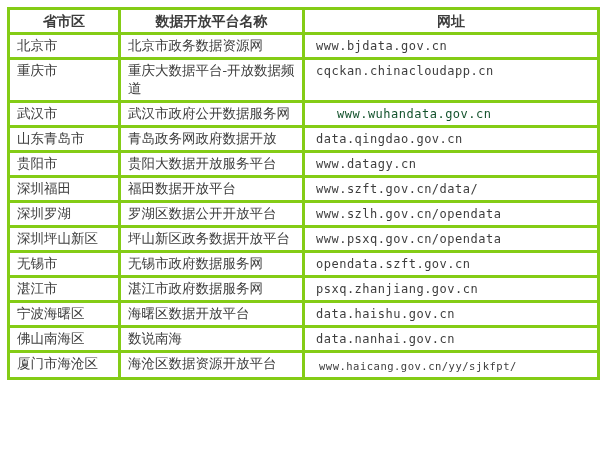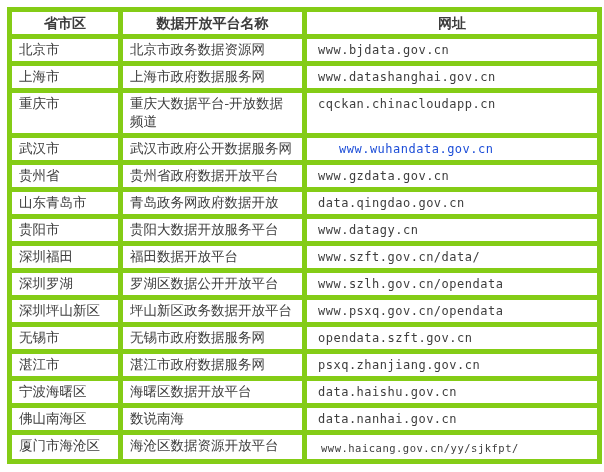--- a/index.html
+++ b/index.html
@@ -16,21 +16,21 @@
   .wrap {
     padding: 7px 7px;
   }
   table.data-table {
     border-collapse: collapse;
     table-layout: fixed;
     width: 590px;
     border: 2px solid #000000;
   }
   th, td {
-    border: 5px solid #84cc16;
+    border: 3px solid #84cc16;
     vertical-align: top;
     color: #3d3d3d;
     overflow: hidden;
   }
   th {
     font-size: 14px;
     font-weight: bold;
     text-align: center;
     padding: 3px 2px 2px 2px;
     height: 17px;
@@ -42,21 +42,21 @@
     line-height: 18px;
     height: 18px;
     margin-left: 8px;
   }
   td.url {
     font-family: "DejaVu Sans Mono", "Liberation Mono", monospace;
     font-size: 12px;
     padding-left: 11px;
     letter-spacing: 0.5px;
   }
-  td.url.link { color: #1d4ed8; cursor: pointer; padding-left: 32px; }
+  td.url.link { color: #14532d; cursor: pointer; padding-left: 32px; }
   td.url.small { font-size: 10.5px; padding-left: 14px; padding-top: 4px; }
 </style>
 </head>
 <body>
 
 <div class="wrap">
   <table class="data-table">
     <colgroup>
       <col style="width:111px">
       <col style="width:184px">
@@ -69,38 +69,28 @@
         <th>网址</th>
       </tr>
     </thead>
     <tbody>
       <tr>
         <td class="region">北京市</td>
         <td class="platform">北京市政务数据资源网</td>
         <td class="url">www.bjdata.gov.cn</td>
       </tr>
       <tr>
-        <td class="region">上海市</td>
-        <td class="platform">上海市政府数据服务网</td>
-        <td class="url">www.datashanghai.gov.cn</td>
-      </tr>
-      <tr>
         <td class="region">重庆市</td>
         <td class="platform">重庆大数据平台-开放数据频道</td>
         <td class="url">cqckan.chinacloudapp.cn</td>
       </tr>
       <tr>
         <td class="region">武汉市</td>
         <td class="platform">武汉市政府公开数据服务网</td>
         <td class="url link">www.wuhandata.gov.cn</td>
-      </tr>
-      <tr>
-        <td class="region">贵州省</td>
-        <td class="platform">贵州省政府数据开放平台</td>
-        <td class="url">www.gzdata.gov.cn</td>
       </tr>
       <tr>
         <td class="region">山东青岛市</td>
         <td class="platform">青岛政务网政府数据开放</td>
         <td class="url">data.qingdao.gov.cn</td>
       </tr>
       <tr>
         <td class="region">贵阳市</td>
         <td class="platform">贵阳大数据开放服务平台</td>
         <td class="url">www.datagy.cn</td>

